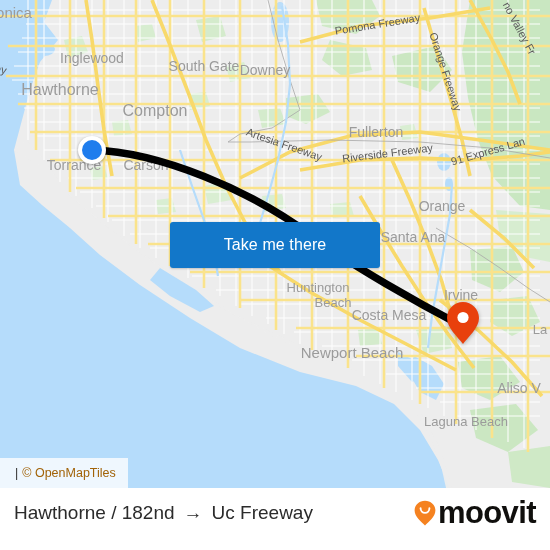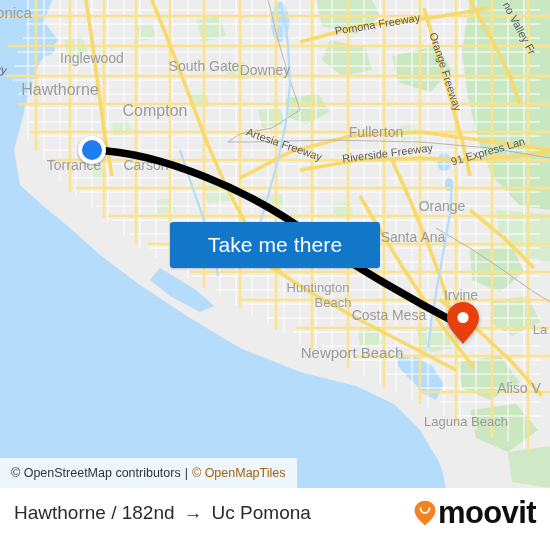--- a/index.html
+++ b/index.html
@@ -69,21 +69,21 @@
     position: absolute;
     left: 170px;
     top: 222px;
     width: 210px;
     height: 46px;
     background: #1277c9;
     border: none;
     border-radius: 3px;
     color: #ffffff;
     font-family: "Liberation Sans", sans-serif;
-    font-size: 21px;
+    font-size: 16px;
     letter-spacing: 0.1px;
     cursor: pointer;
     z-index: 50;
     box-shadow: 0 1px 2px rgba(0,0,0,0.18);
     padding: 0;
   }
 
   
   #attribution {
     position: absolute;
@@ -379,31 +379,30 @@
     <div class="dest-marker" style="left:446px; top:301px;">
       <svg width="34" height="44" viewBox="0 0 34 44" xmlns="http://www.w3.org/2000/svg">
         <path d="M17,1 C8.2,1 1,8.2 1,17 C1,27 12,36 17,43 C22,36 33,27 33,17 C33,8.2 25.8,1 17,1 Z" fill="#e8400c"></path>
         <circle cx="17" cy="16.5" r="5.6" fill="#ffffff"></circle>
       </svg>
     </div>
 
     <button id="cta-button">Take me there</button>
 
     <div id="attribution">
-      <a href="#" style="color:#333;text-decoration:none;">© OpenStreetMap contributors</a>
       <span class="sep">|</span>
       <a href="#" style="color:#a16207;text-decoration:none;">© OpenMapTiles</a>
     </div>
   </div>
 
   <div id="footer">
     <div id="route-summary">
       <span>Hawthorne / 182nd</span>
       <span class="arrow">→</span>
-      <span>Uc Pomona</span>
+      <span>Uc Freeway</span>
     </div>
     <div id="moovit-logo">
       <svg width="22" height="26" viewBox="0 0 22 26" xmlns="http://www.w3.org/2000/svg">
         <path d="M11,0.8 C5.1,0.8 0.6,5.1 0.6,10.6 C0.6,16.8 7.4,22.2 11,25.4
                  C14.6,22.2 21.4,16.8 21.4,10.6 C21.4,5.1 16.9,0.8 11,0.8 Z" fill="#f58220"></path>
         <path d="M6.6,8.2 C6.6,11 8.6,12.9 11,12.9 C13.4,12.9 15.4,11 15.4,8.2" fill="none" stroke="#ffffff" stroke-width="1.9" stroke-linecap="round"></path>
       </svg>
       <span class="wordmark">moovit</span>
     </div>
   </div>

